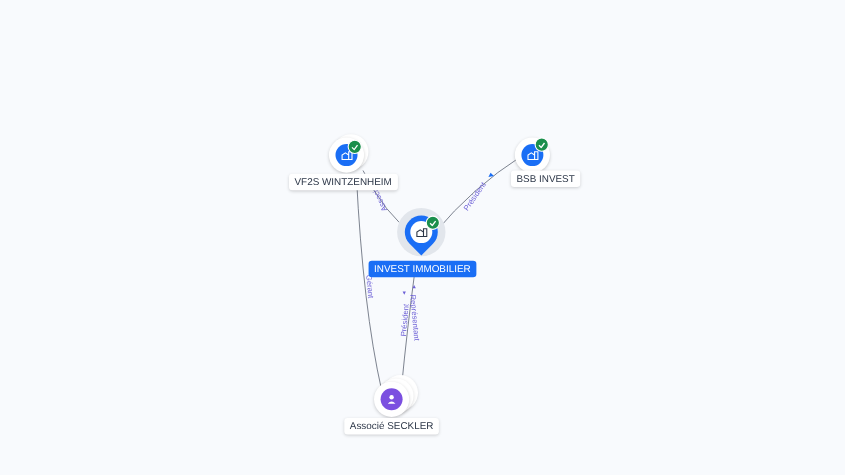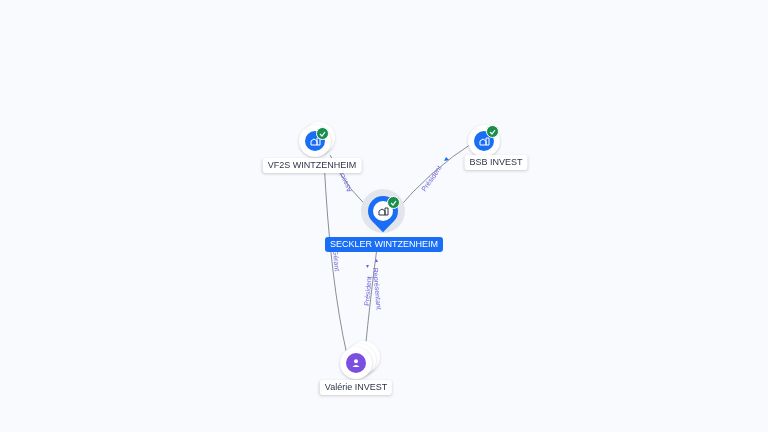--- a/index.html
+++ b/index.html
@@ -73,27 +73,27 @@
     <svg width="11" height="10" viewBox="0 0 11 10">
         <path d="M1 9V5L4 3L7 5V9Z M7 9V2H10V9Z" fill="none" stroke="#2d3748" stroke-width="1"></path>
       </svg>
   </div>
   <div class="check" style="left:26px;top:7px;">
     <svg width="7" height="6" viewBox="0 0 7 6">
         <path d="M1 3L3 5L6 1" stroke="#fff" fill="none" stroke-width="1.2"></path>
       </svg>
   </div>
 </div>
-<div class="node-label main" style="left:384px;top:237px;">SECKLER WINTZENHEIM</div>
+<div class="node-label main" style="left:384px;top:237px;">INVEST IMMOBILIER</div>
 
 <div class="circle-stack" style="left:340px;top:347px;">
   <div class="bg" style="left:8px;top:-6px;"></div>
   <div class="bg" style="left:4px;top:-3px;"></div>
   <div class="fg">
     <div class="inner" style="background:#7b4fe0;">
       <svg width="10" height="10" viewBox="0 0 10 10">
           <circle cx="5" cy="3.2" r="2" fill="#fff"></circle>
           <path d="M1.5 9 Q5 5 8.5 9Z" fill="#fff"></path>
         </svg>
     </div>
   </div>
 </div>
-<div class="node-label" style="left:356px;top:380px;">Valérie INVEST</div>
+<div class="node-label" style="left:356px;top:380px;">Associé SECKLER</div>
 
 </body></html>

